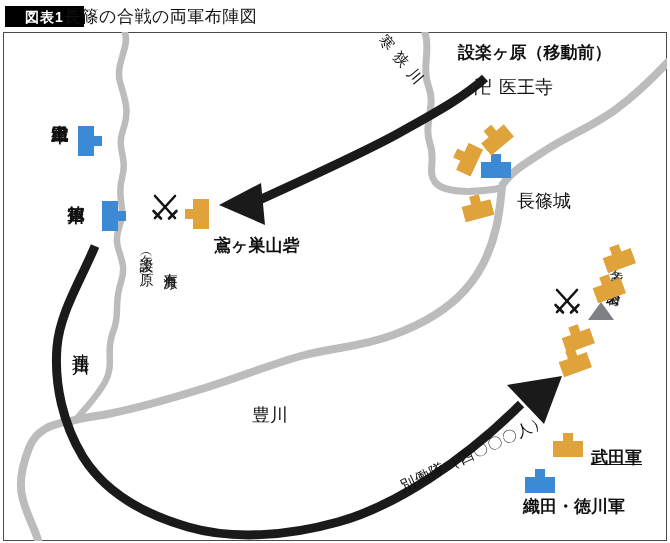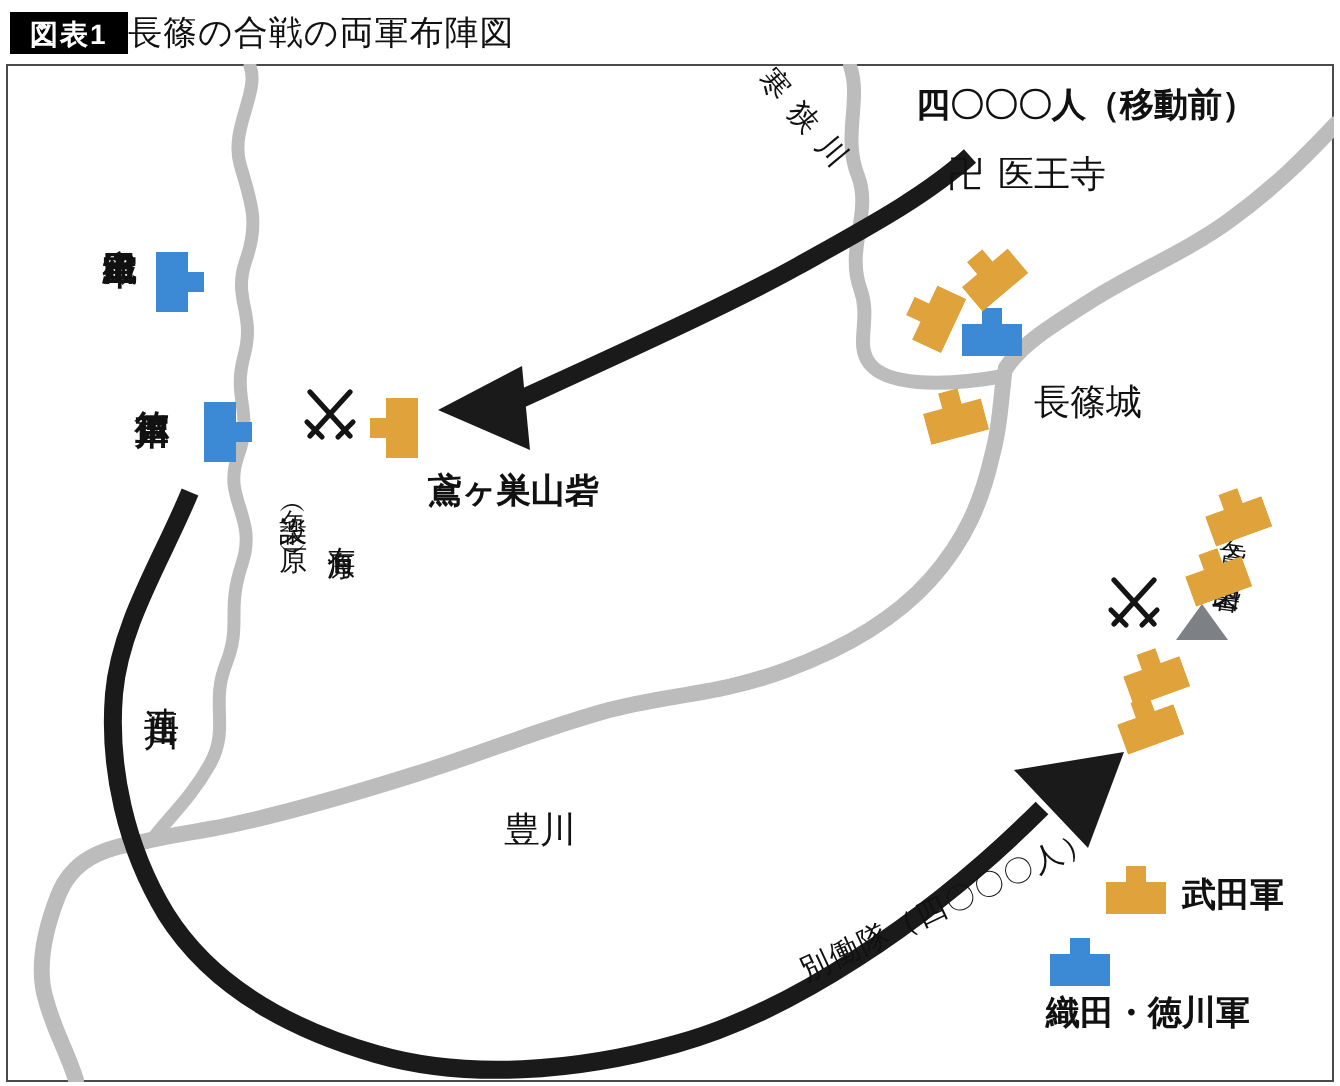--- a/index.html
+++ b/index.html
@@ -3,21 +3,21 @@
 <meta charset="utf-8">
 <style>
   html,body{margin:0;padding:0;background:#fff;}
   .stage{
     position:relative;width:670px;height:543px;background:#fff;overflow:hidden;
     font-family:"Liberation Sans","DejaVu Sans",sans-serif;color:#111;
   }
   
   .fig-badge{
     position:absolute;left:5px;top:6px;background:#000;color:#fff;
-    font-size:14px;font-weight:bold;line-height:1;padding:4px 10px 3px;
+    font-size:14px;font-weight:bold;line-height:1;padding:4px 20px 3px;
     letter-spacing:1px;
   }
   .fig-title{
     position:absolute;left:64px;top:5px;font-size:17px;font-weight:normal;
     letter-spacing:0.5px;
   }
   
   .map-frame{
     position:absolute;left:3px;top:32px;width:664px;height:509px;
     border:1px solid #4a4a4a;box-sizing:border-box;background:#fff;
@@ -38,21 +38,21 @@
   .l-tokugawa{left:66px;top:191px;}
   .l-takeda-honjin{left:214px;top:236px;}
   .l-arumihara{left:163px;top:262px;font-size:14px;}
   .l-shitara{left:139px;top:247px;font-size:14px;letter-spacing:0;}
   .l-rengogawa{left:70px;top:339px;}
   .l-toyogawa{left:252px;top:405px;}
   .l-tobigasu{left:611px;top:261px;font-size:14px;letter-spacing:1px;
     transform:rotate(8deg);transform-origin:top center;}
   .l-betsudotai{left:401px;top:478px;font-size:15px;letter-spacing:1px;
     transform:rotate(-25deg);transform-origin:left center;}
-  .l-takeda-br{left:591px;top:438px;}
+  .l-takeda-br{left:591px;top:448px;text-decoration:underline;}
   .l-oda-tokugawa{left:523px;top:497px;}
   
   .flag{position:absolute;width:30px;height:24px;}
   .flag svg{display:block;width:30px;height:24px;}
   .flag.orange polygon{fill:var(--takeda-orange);}
   .flag.blue polygon{fill:var(--oda-blue);}
   
   .battle{position:absolute;width:30px;height:30px;}
   .battle line{stroke:#141414;stroke-width:2.6;stroke-linecap:round;}
   
@@ -97,21 +97,21 @@
   <div class="lbl v l-rengogawa">連吾川</div>
   <div class="lbl l-toyogawa">豊川</div>
   <div class="lbl l-iouji">
     <span class="l-manji">卍</span><span>医王寺</span>
   </div>
   <div class="lbl l-nagashino">長篠城</div>
   <div class="lbl v l-arumihara">有海原</div>
   <div class="lbl v l-shitara">（設楽ヶ原）</div>
   <div class="lbl v l-tobigasu">鳶ヶ巣山砦</div>
 
-  <div class="lbl bold l-takeda-before">四〇〇〇人（移動前）</div>
+  <div class="lbl bold l-takeda-before">設楽ヶ原（移動前）</div>
   <div class="lbl bold v l-oda">織田軍</div>
   <div class="lbl bold v l-tokugawa">徳川軍</div>
   <div class="lbl bold l-takeda-honjin">鳶ヶ巣山砦</div>
   <div class="lbl bold l-takeda-br">武田軍</div>
   <div class="lbl bold l-oda-tokugawa">織田・徳川軍</div>
   <div class="lbl l-betsudotai">別働隊（四〇〇〇人）</div>
 
   <div class="flag blue" style="left:75px;top:129px;transform:rotate(90deg)">
     <svg viewBox="0 0 30 24">
         <polygon points="10,0 20,0 20,8 30,8 30,24 0,24 0,8 10,8"></polygon>

